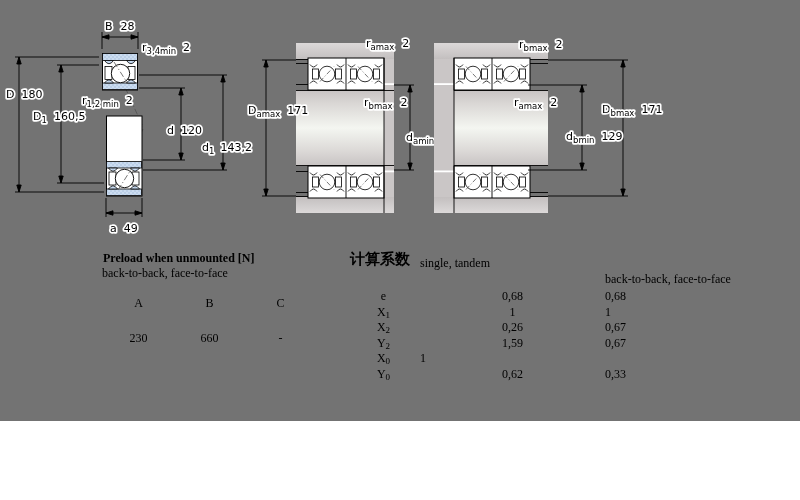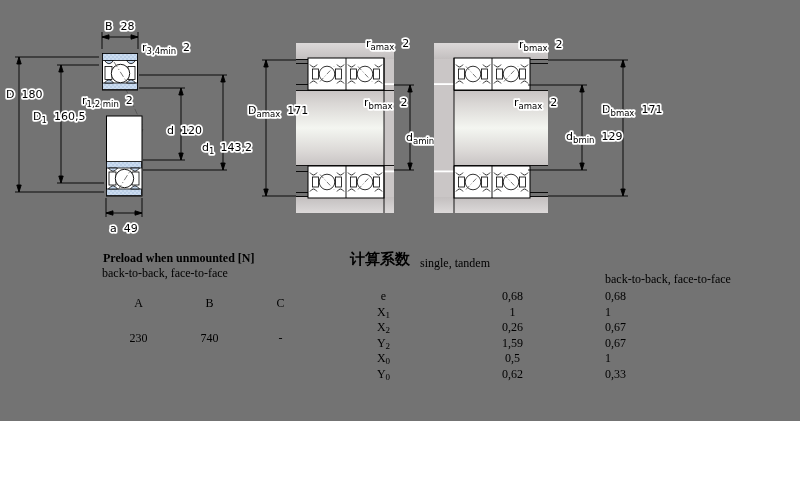--- a/index.html
+++ b/index.html
@@ -264,21 +264,21 @@
 
 <div class="abs serif12 bold" style="left:103px;top:251px;">Preload when unmounted [N]</div>
 <div class="abs serif12" style="left:102px;top:266px;">back-to-back, face-to-face</div>
 <div class="abs serif12 flexrow" style="left:103px;top:296px;">
   <span class="pcol">A</span>
   <span class="pcol">B</span>
   <span class="pcol">C</span>
 </div>
 <div class="abs serif12 flexrow" style="left:103px;top:311px;margin-top:20px;">
   <span class="pcol">230</span>
-  <span class="pcol">740</span>
+  <span class="pcol">660</span>
   <span class="pcol">-</span>
 </div>
 
 <div class="abs cjk bold" style="left:350px;top:250px;">计算系数</div>
 <div class="abs serif12" style="left:420px;top:256px;">single, tandem</div>
 <div class="abs serif12" style="left:605px;top:272px;">back-to-back, face-to-face</div>
 
 <div class="abs serif12" style="left:347px;top:289px;">
   <div class="frow flexrow">
     <span class="fcol-label"><span>e</span><span class="sub"></span></span>
@@ -295,21 +295,20 @@
     <span class="fcol-single">0,26</span>
     <span>0,67</span>
   </div>
   <div class="frow flexrow">
     <span class="fcol-label"><span>Y</span><span class="sub">2</span></span>
     <span class="fcol-single">1,59</span>
     <span>0,67</span>
   </div>
   <div class="frow flexrow">
     <span class="fcol-label"><span>X</span><span class="sub">0</span></span>
-    <span class="fcol-single">0,5</span>
     <span>1</span>
   </div>
   <div class="frow flexrow">
     <span class="fcol-label"><span>Y</span><span class="sub">0</span></span>
     <span class="fcol-single">0,62</span>
     <span>0,33</span>
   </div>
 </div>
 
 </div>

